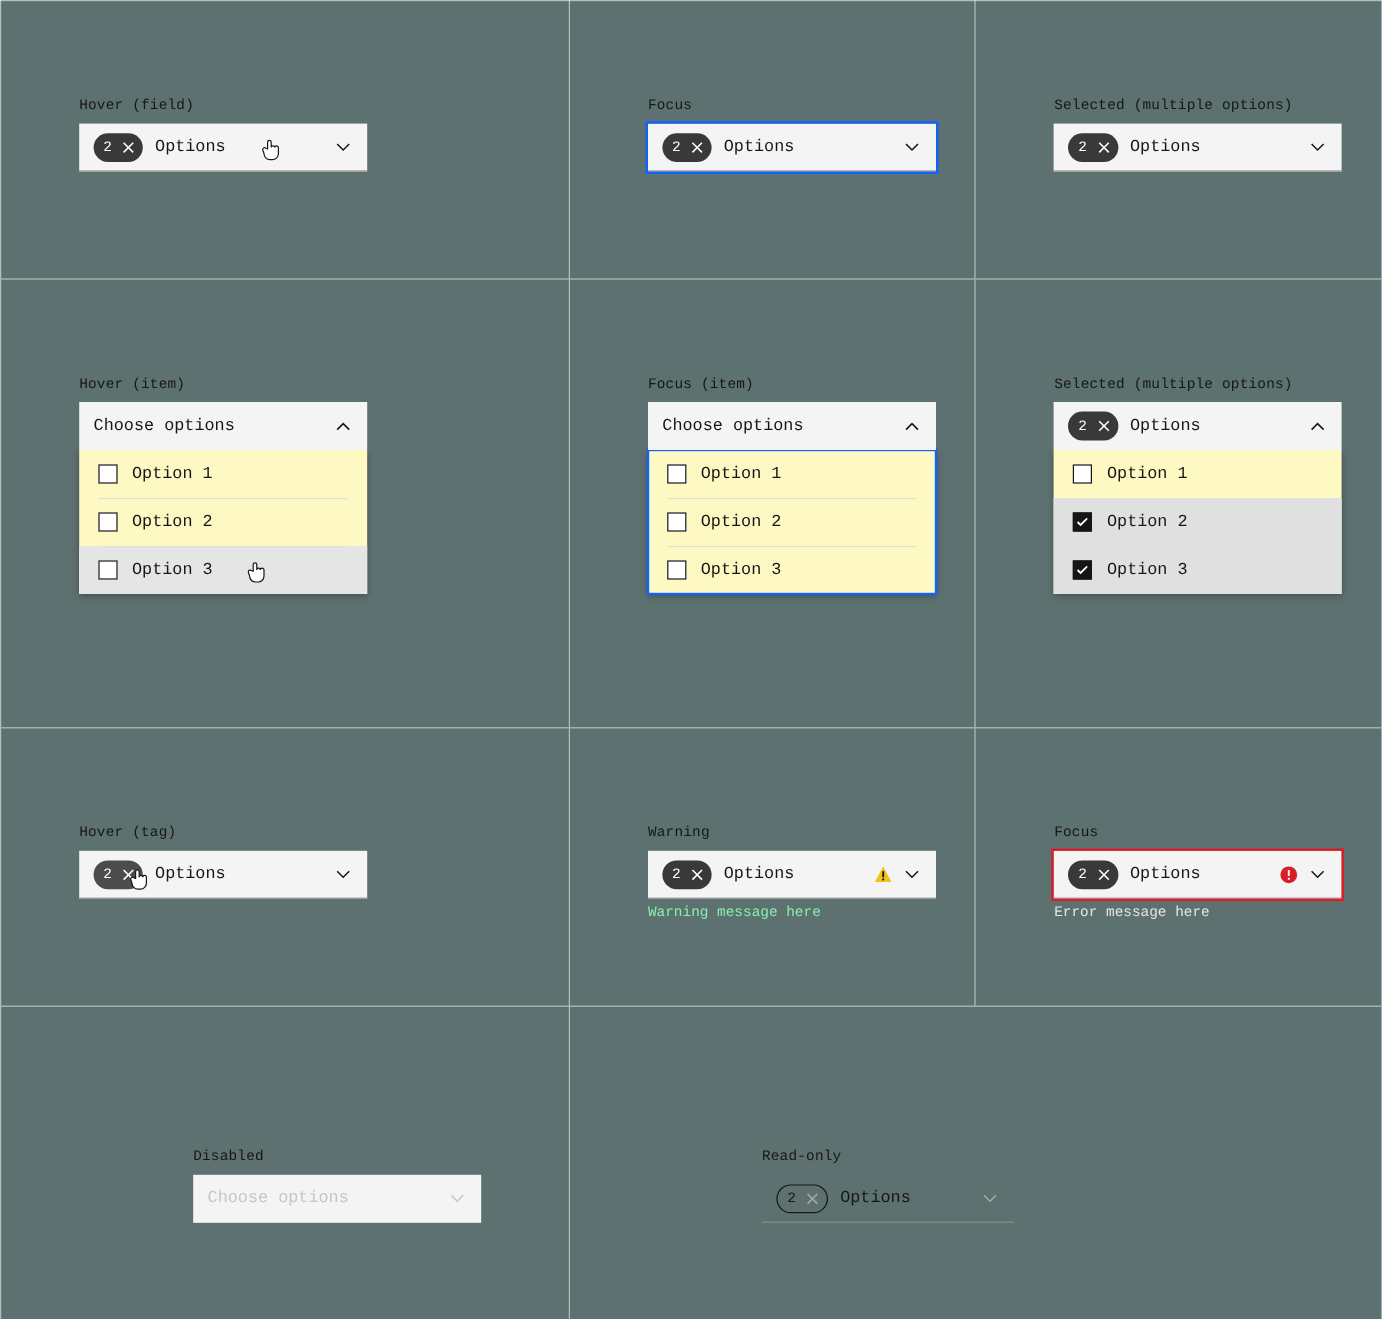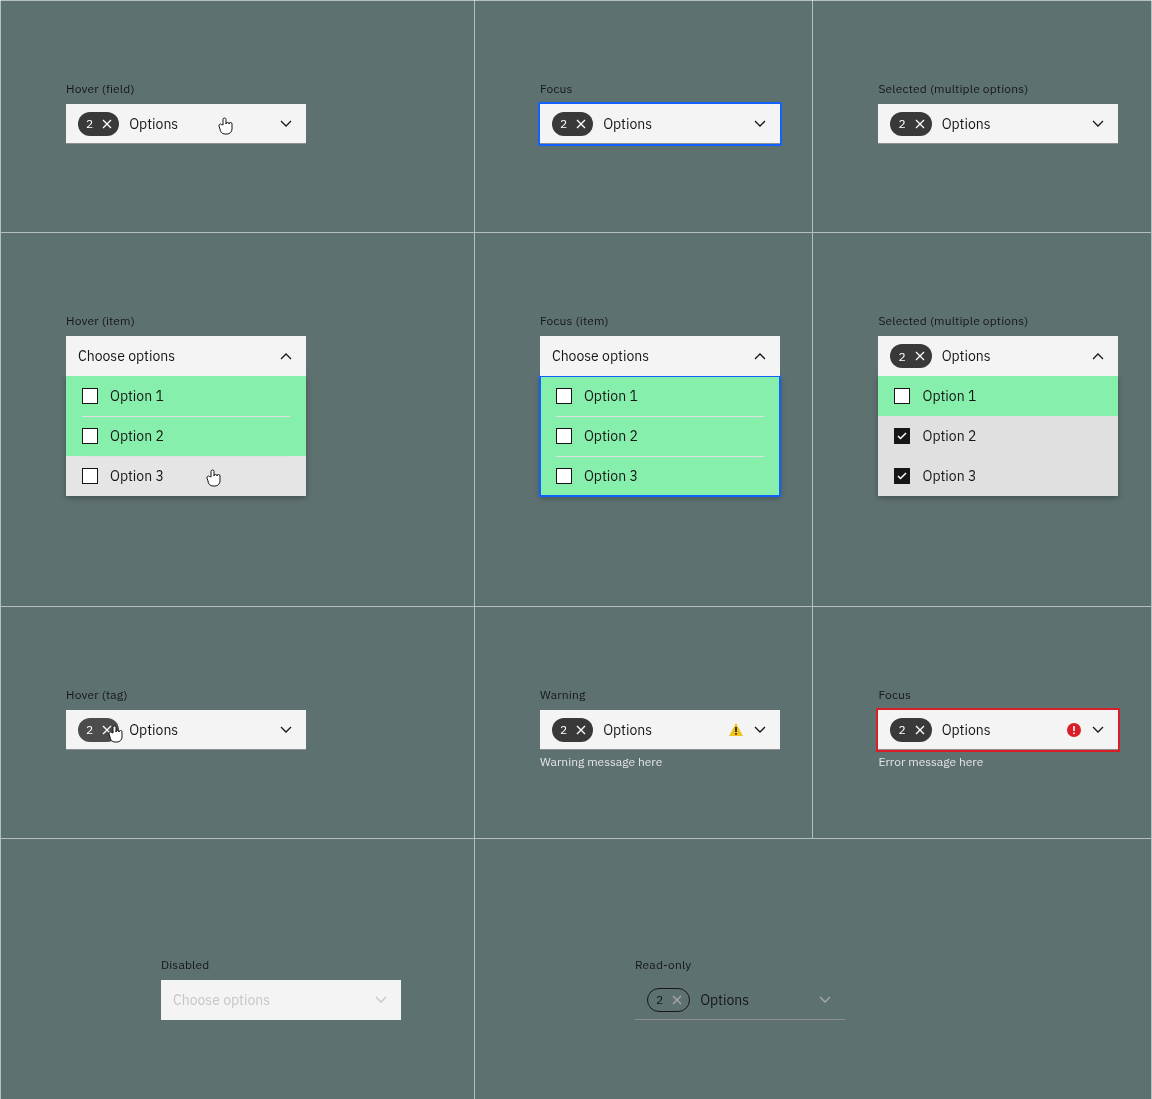--- a/index.html
+++ b/index.html
@@ -3,21 +3,21 @@
 <meta charset="utf-8">
 <style>
   * { box-sizing: border-box; margin: 0; padding: 0; }
   body {
     font-family: "IBM Plex Sans", -apple-system, BlinkMacSystemFont, "Segoe UI", Helvetica, Arial, sans-serif;
     width: 1152px;
     background: #5e7171;
     color: #161616;
     font-size: 14px;
   }
-  .grid-3 { width: 1152px; border-collapse: collapse; }
+  .grid-3 { width: 1152px; border-collapse: collapse; font-family: Liberation Mono, monospace; }
   .grid-3 td {
     width: 384px;
     height: 232px;
     border-left: 1px solid rgba(255,255,255,0.55);
     border-right: 1px solid rgba(255,255,255,0.55);
     border-top: 1px solid rgba(255,255,255,0.55);
     vertical-align: top;
   }
   .row2 td { height: 374px; }
   .row4 td { width: 576px; height: 261px; border-right: 1px solid rgba(255,255,255,0.55); }
@@ -62,26 +62,26 @@
   .tag.readonly-tag { background: transparent; color: #161616; border:1px solid #161616; }
   .tag .tag-count { margin-right: 6px; }
   .tag .tag-close {
     width: 16px; height: 16px; display:inline-flex; align-items:center; justify-content:center;
   }
   .placeholder, .value-text { flex: 1; color: #161616; }
   .placeholder.dim { color: #c6c6c6; }
   .chev { width: 16px; height:16px; display:inline-flex; align-items:center; justify-content:center; margin-left:8px; }
   .chev.dim svg path { stroke: #c6c6c6; }
   .status-ico { width:16px; height:16px; display:inline-flex; align-items:center; justify-content:center; margin-left:auto; }
-  .help-text { font-size: 12px; margin-top: 4px; color: #e5e5e5; }
+  .help-text { font-size: 12px; margin-top: 4px; color: #86efac; }
   .help-text.err { color: #e5e5e5; }
   
   .menu {
     width: 240px;
-    background: #86efac;
+    background: #fef9c3;
     box-shadow: 0 2px 6px rgba(0,0,0,0.3);
   }
   .menu.focus-menu { outline: 2px solid #0f62fe; outline-offset:-1px; }
   .menu-item {
     display: flex;
     align-items: center;
     height: 40px;
     padding: 0 16px;
     position: relative;
     cursor: pointer;

